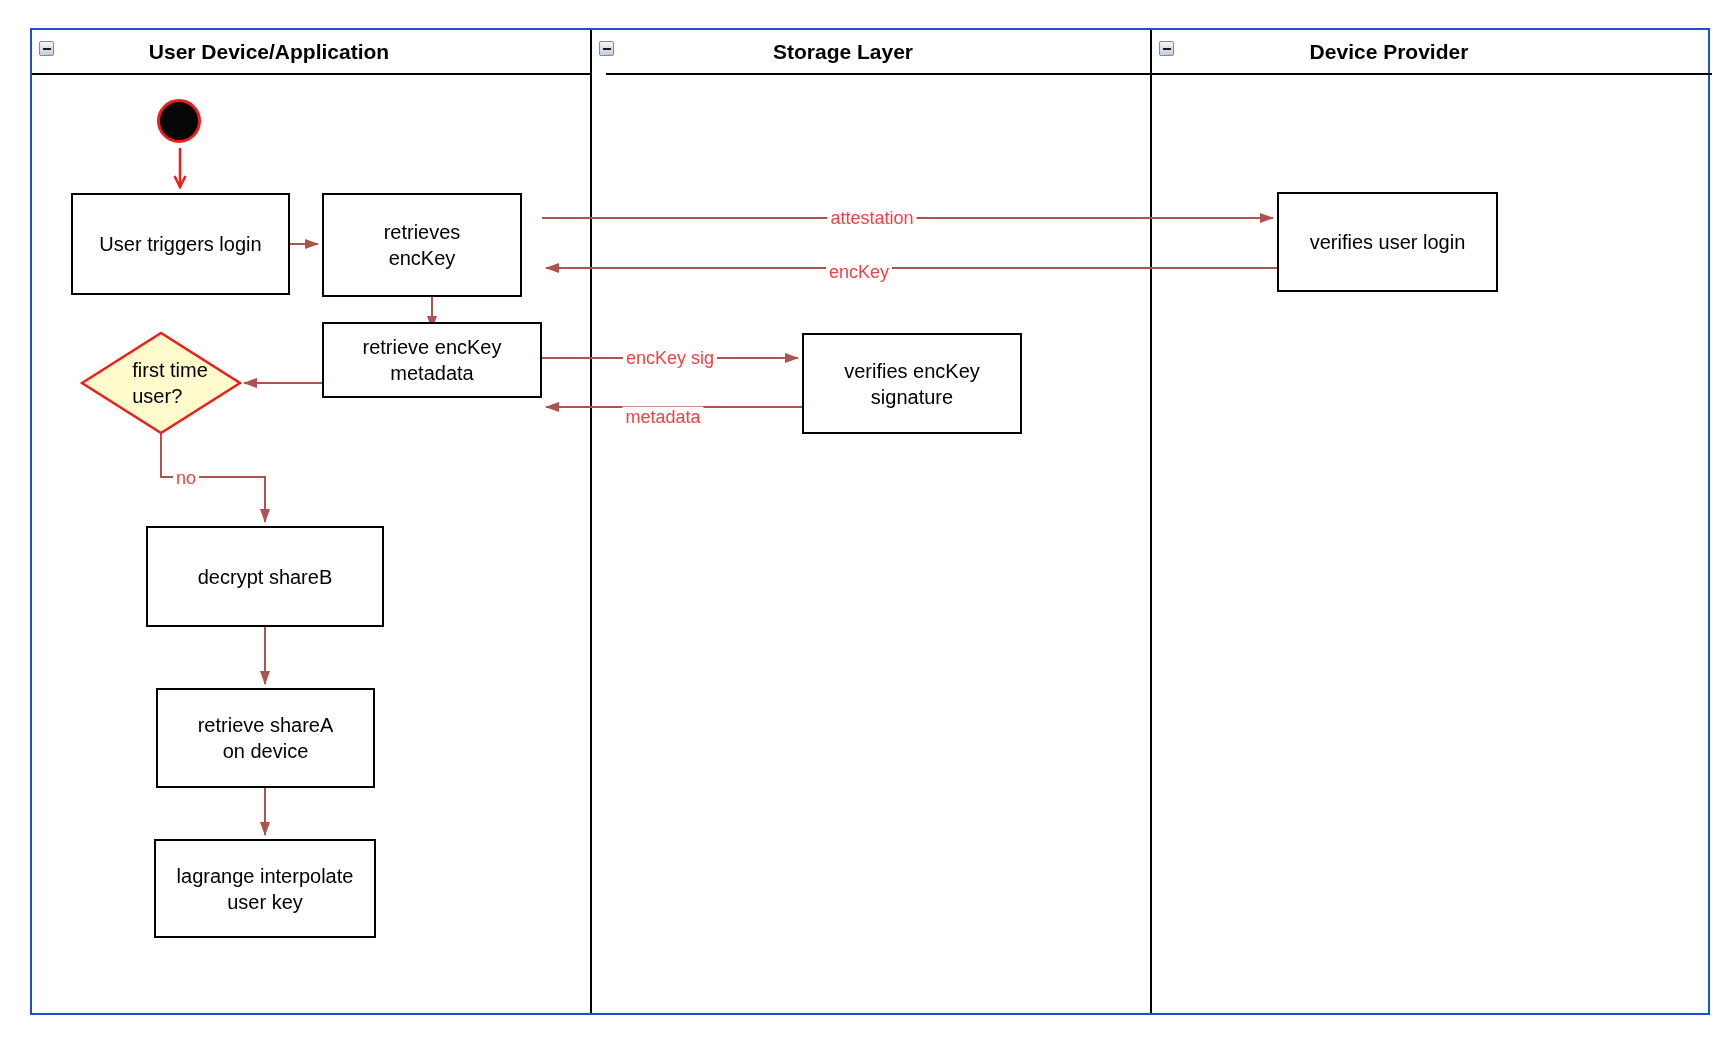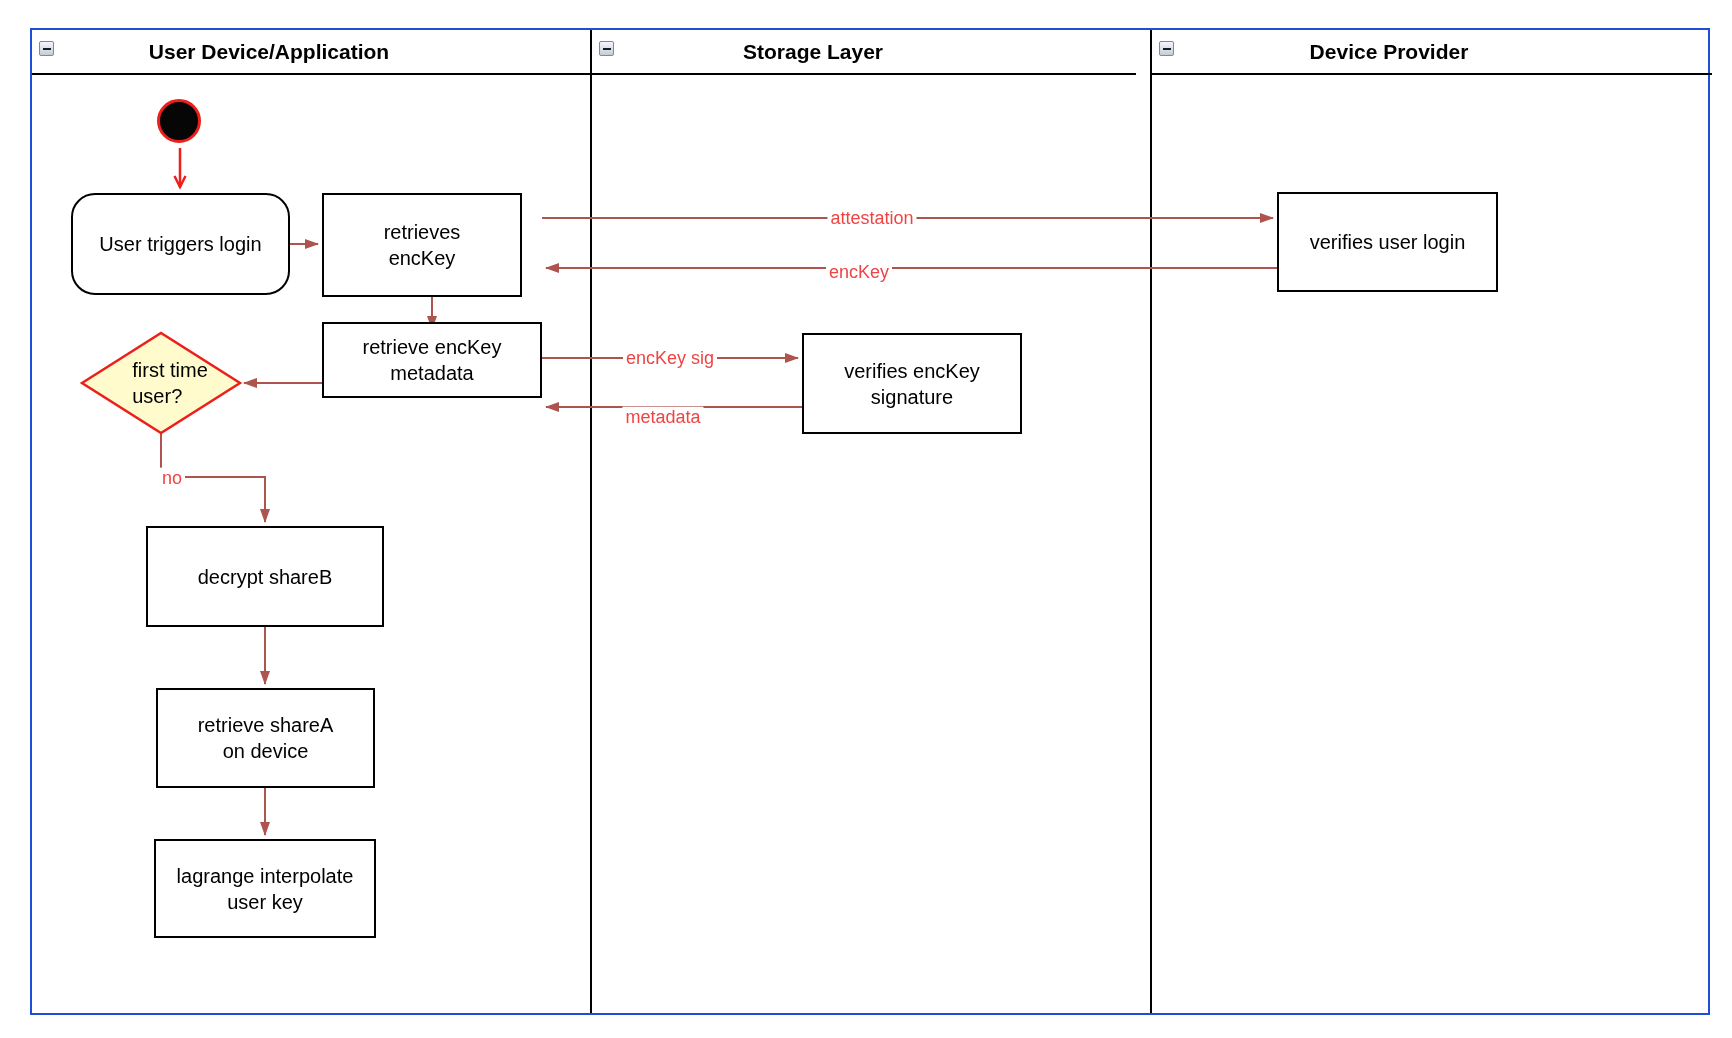--- a/index.html
+++ b/index.html
@@ -142,21 +142,21 @@
 </style>
 </head>
 <body>
 
 <div class="canvas">
 
   <div class="pool">
     <div class="lane-header" style="left:0">
       <span class="lane-title">User Device/Application</span>
     </div>
-    <div class="lane-header" style="left:544px">
+    <div class="lane-header" style="left:574px">
       <span class="lane-title">Storage Layer</span>
     </div>
     <div class="lane-header" style="left:1120px">
       <span class="lane-title">Device Provider</span>
     </div>
 
     <div class="lane-divider" style="left:558px"></div>
     <div class="lane-divider" style="left:1118px"></div>
 
     <div class="collapse-btn" style="left:7px">
@@ -200,21 +200,21 @@
 
     <path class="edge" d="M265,627 L265,684" marker-end="url(#mSolid)"></path>
 
     <path class="edge" d="M265,788 L265,835" marker-end="url(#mSolid)"></path>
 
     <polygon class="diamond-shape" points="82,383 161,333 240,383 161,433"></polygon>
   </svg>
 
   <div class="start-node"></div>
 
-  <div class="node" style="left:71px; top:193px; width:219px; height:102px;border-radius:24px;">
+  <div class="node" style="left:71px; top:193px; width:219px; height:102px;">
     <span class="node-label">User triggers login</span>
   </div>
 
   <div class="node" style="left:322px; top:193px; width:200px; height:104px;">
     <span class="node-label">retrieves
 encKey</span>
   </div>
 
   <div class="node" style="left:1277px; top:192px; width:221px; height:100px;">
     <span class="node-label">verifies user login</span>
@@ -250,15 +250,15 @@
   </div>
 
   <div class="edge-label" style="left:872px; top:218px;">attestation</div>
 
   <div class="edge-label" style="left:859px; top:272px;">encKey</div>
 
   <div class="edge-label" style="left:670px; top:358px;">encKey sig</div>
 
   <div class="edge-label" style="left:663px; top:417px;">metadata</div>
 
-  <div class="edge-label" style="left:172px; top:478px;">no</div>
+  <div class="edge-label" style="left:186px; top:478px;">no</div>
 
 </div>
 
 </body></html>

